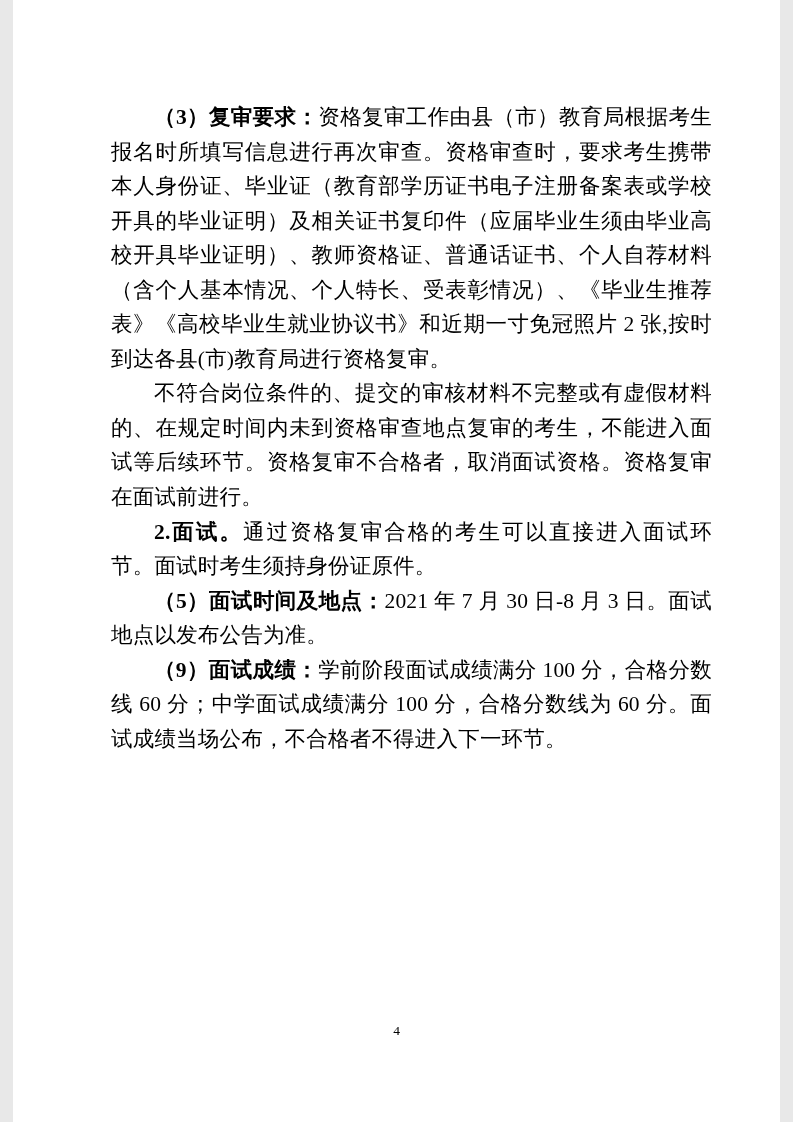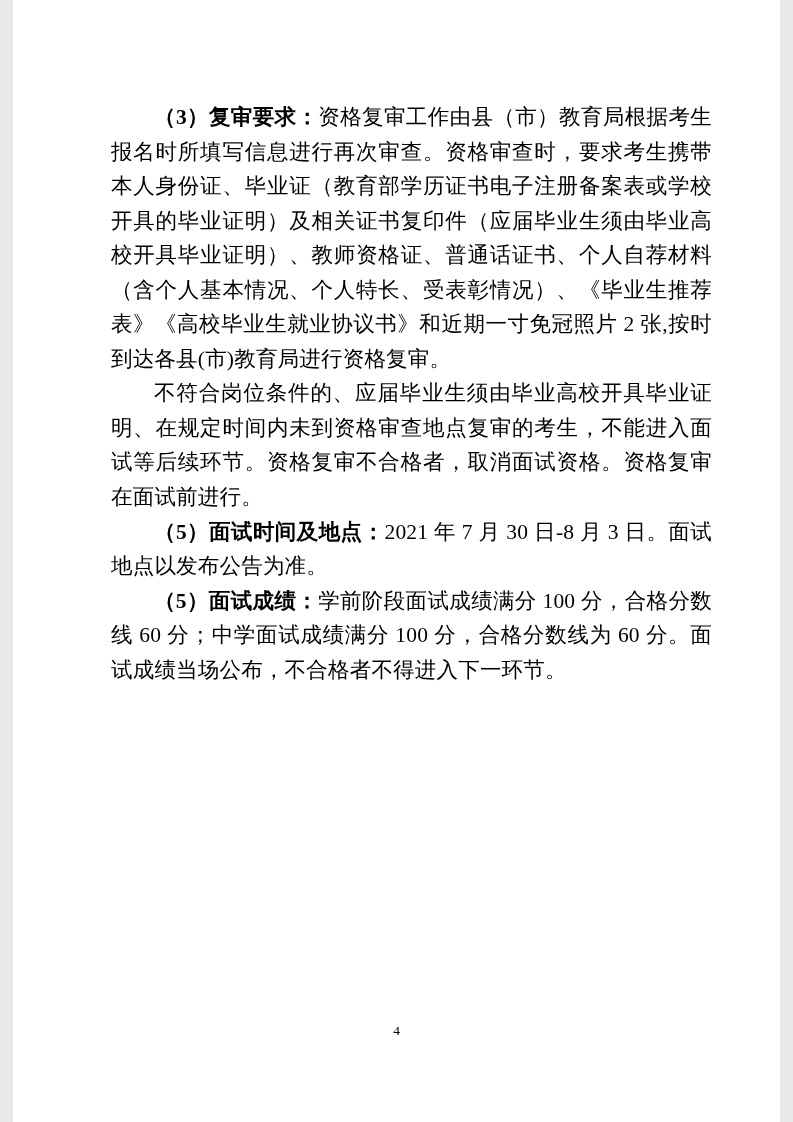--- a/index.html
+++ b/index.html
@@ -48,25 +48,26 @@
 </style>
 </head>
 <body>
 
 <div class="page">
 
   <div class="content">
 
     <p class="para"><span class="lead">（3）复审要求：</span><span class="body-text">资格复审工作由县（市）教育局根据考生报名时所填写信息进行再次审查。资格审查时，要求考生携带本人身份证、毕业证（教育部学历证书电子注册备案表或学校开具的毕业证明）及相关证书复印件（应届毕业生须由毕业高校开具毕业证明）、教师资格证、普通话证书、个人自荐材料（含个人基本情况、个人特长、受表彰情况）、《毕业生推荐表》《高校毕业生就业协议书》和近期一寸免冠照片 2 张,按时到达各县(市)教育局进行资格复审。</span></p>
 
-    <p class="para"><span class="lead"></span><span class="body-text">不符合岗位条件的、应届毕业生须由毕业高校开具毕业证明、在规定时间内未到资格审查地点复审的考生，不能进入面试等后续环节。资格复审不合格者，取消面试资格。资格复审在面试前进行。</span></p>
+    <p class="para"><span class="lead"></span><span class="body-text">不符合岗位条件的、提交的审核材料不完整或有虚假材料的、在规定时间内未到资格审查地点复审的考生，不能进入面试等后续环节。资格复审不合格者，取消面试资格。资格复审在面试前进行。</span></p>
 
+    <p class="para"><span class="lead">2.面试。</span><span class="body-text">通过资格复审合格的考生可以直接进入面试环节。面试时考生须持身份证原件。</span></p>
 
     <p class="para"><span class="lead">（5）面试时间及地点：</span><span class="body-text">2021 年 7 月 30 日-8 月 3 日。面试地点以发布公告为准。</span></p>
 
-    <p class="para"><span class="lead">（5）面试成绩：</span><span class="body-text">学前阶段面试成绩满分 100 分，合格分数线 60 分；中学面试成绩满分 100 分，合格分数线为 60 分。面试成绩当场公布，不合格者不得进入下一环节。</span></p>
+    <p class="para"><span class="lead">（9）面试成绩：</span><span class="body-text">学前阶段面试成绩满分 100 分，合格分数线 60 分；中学面试成绩满分 100 分，合格分数线为 60 分。面试成绩当场公布，不合格者不得进入下一环节。</span></p>
 
 
   </div>
 
   <div class="page-number">4</div>
 
 </div>
 
 </body></html>

